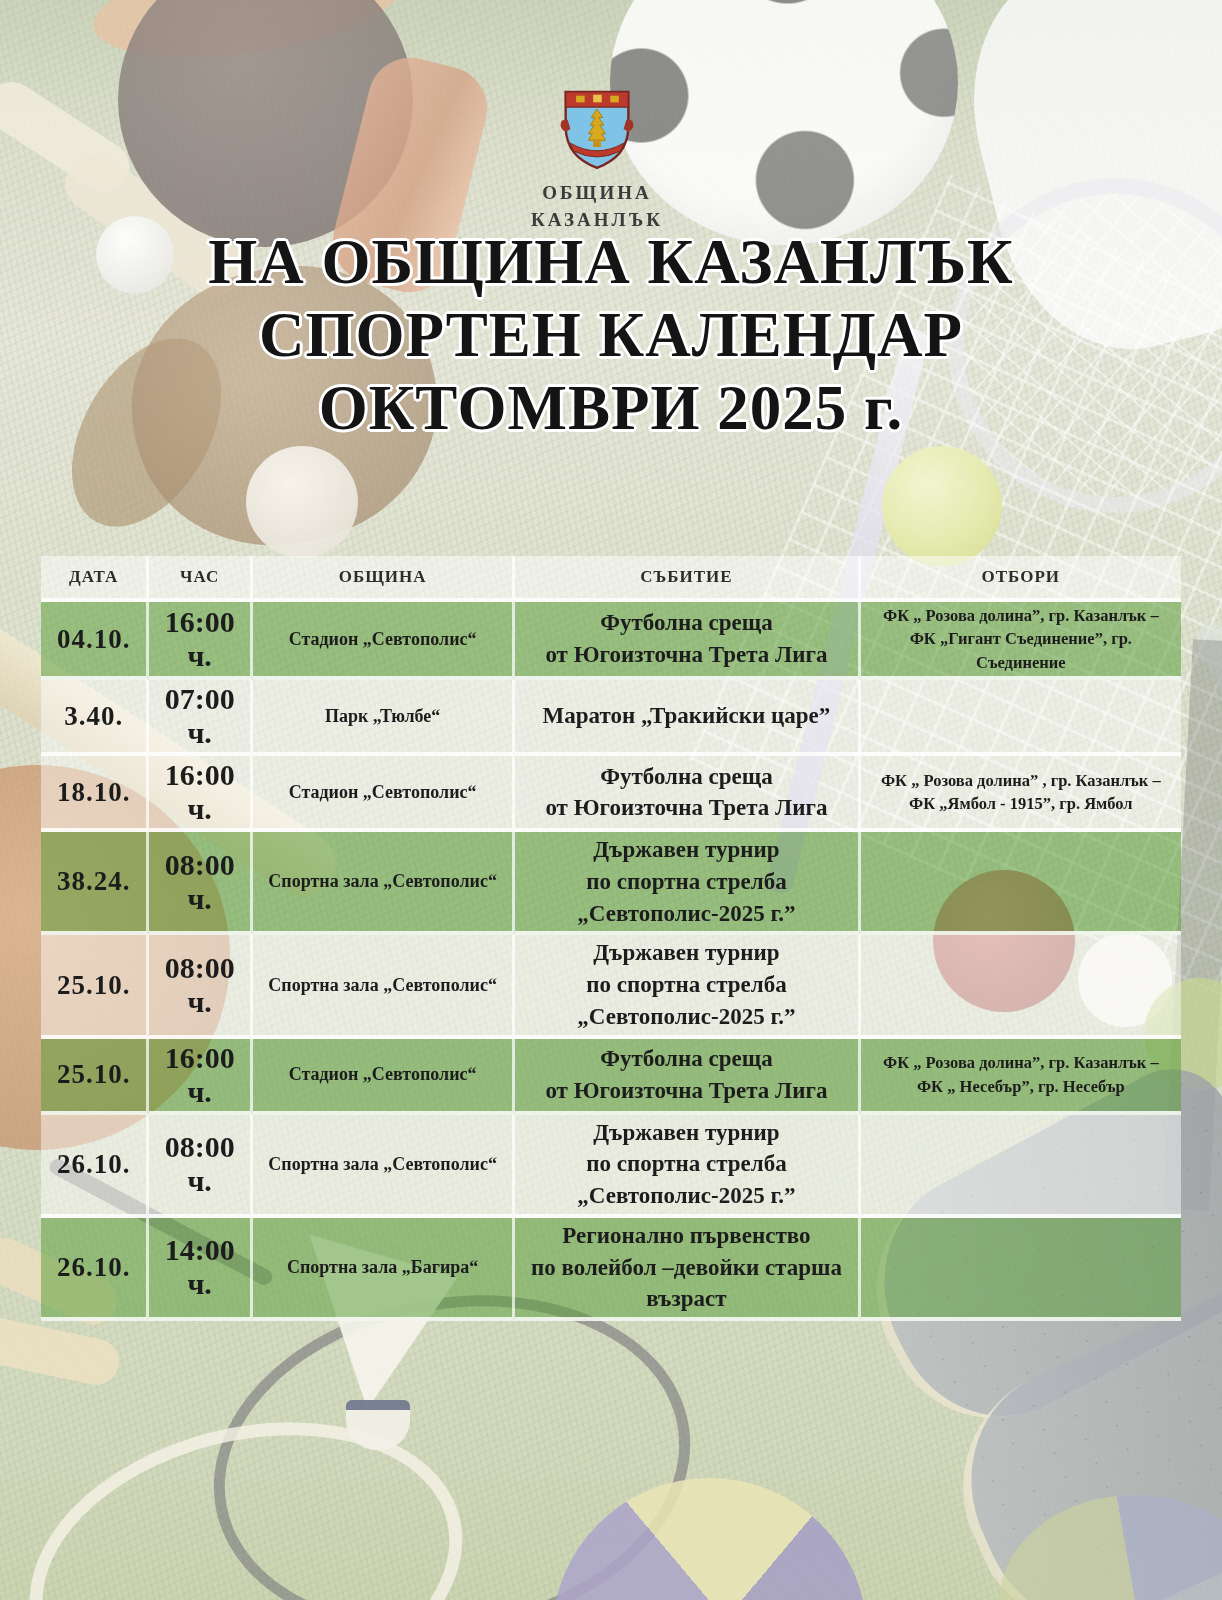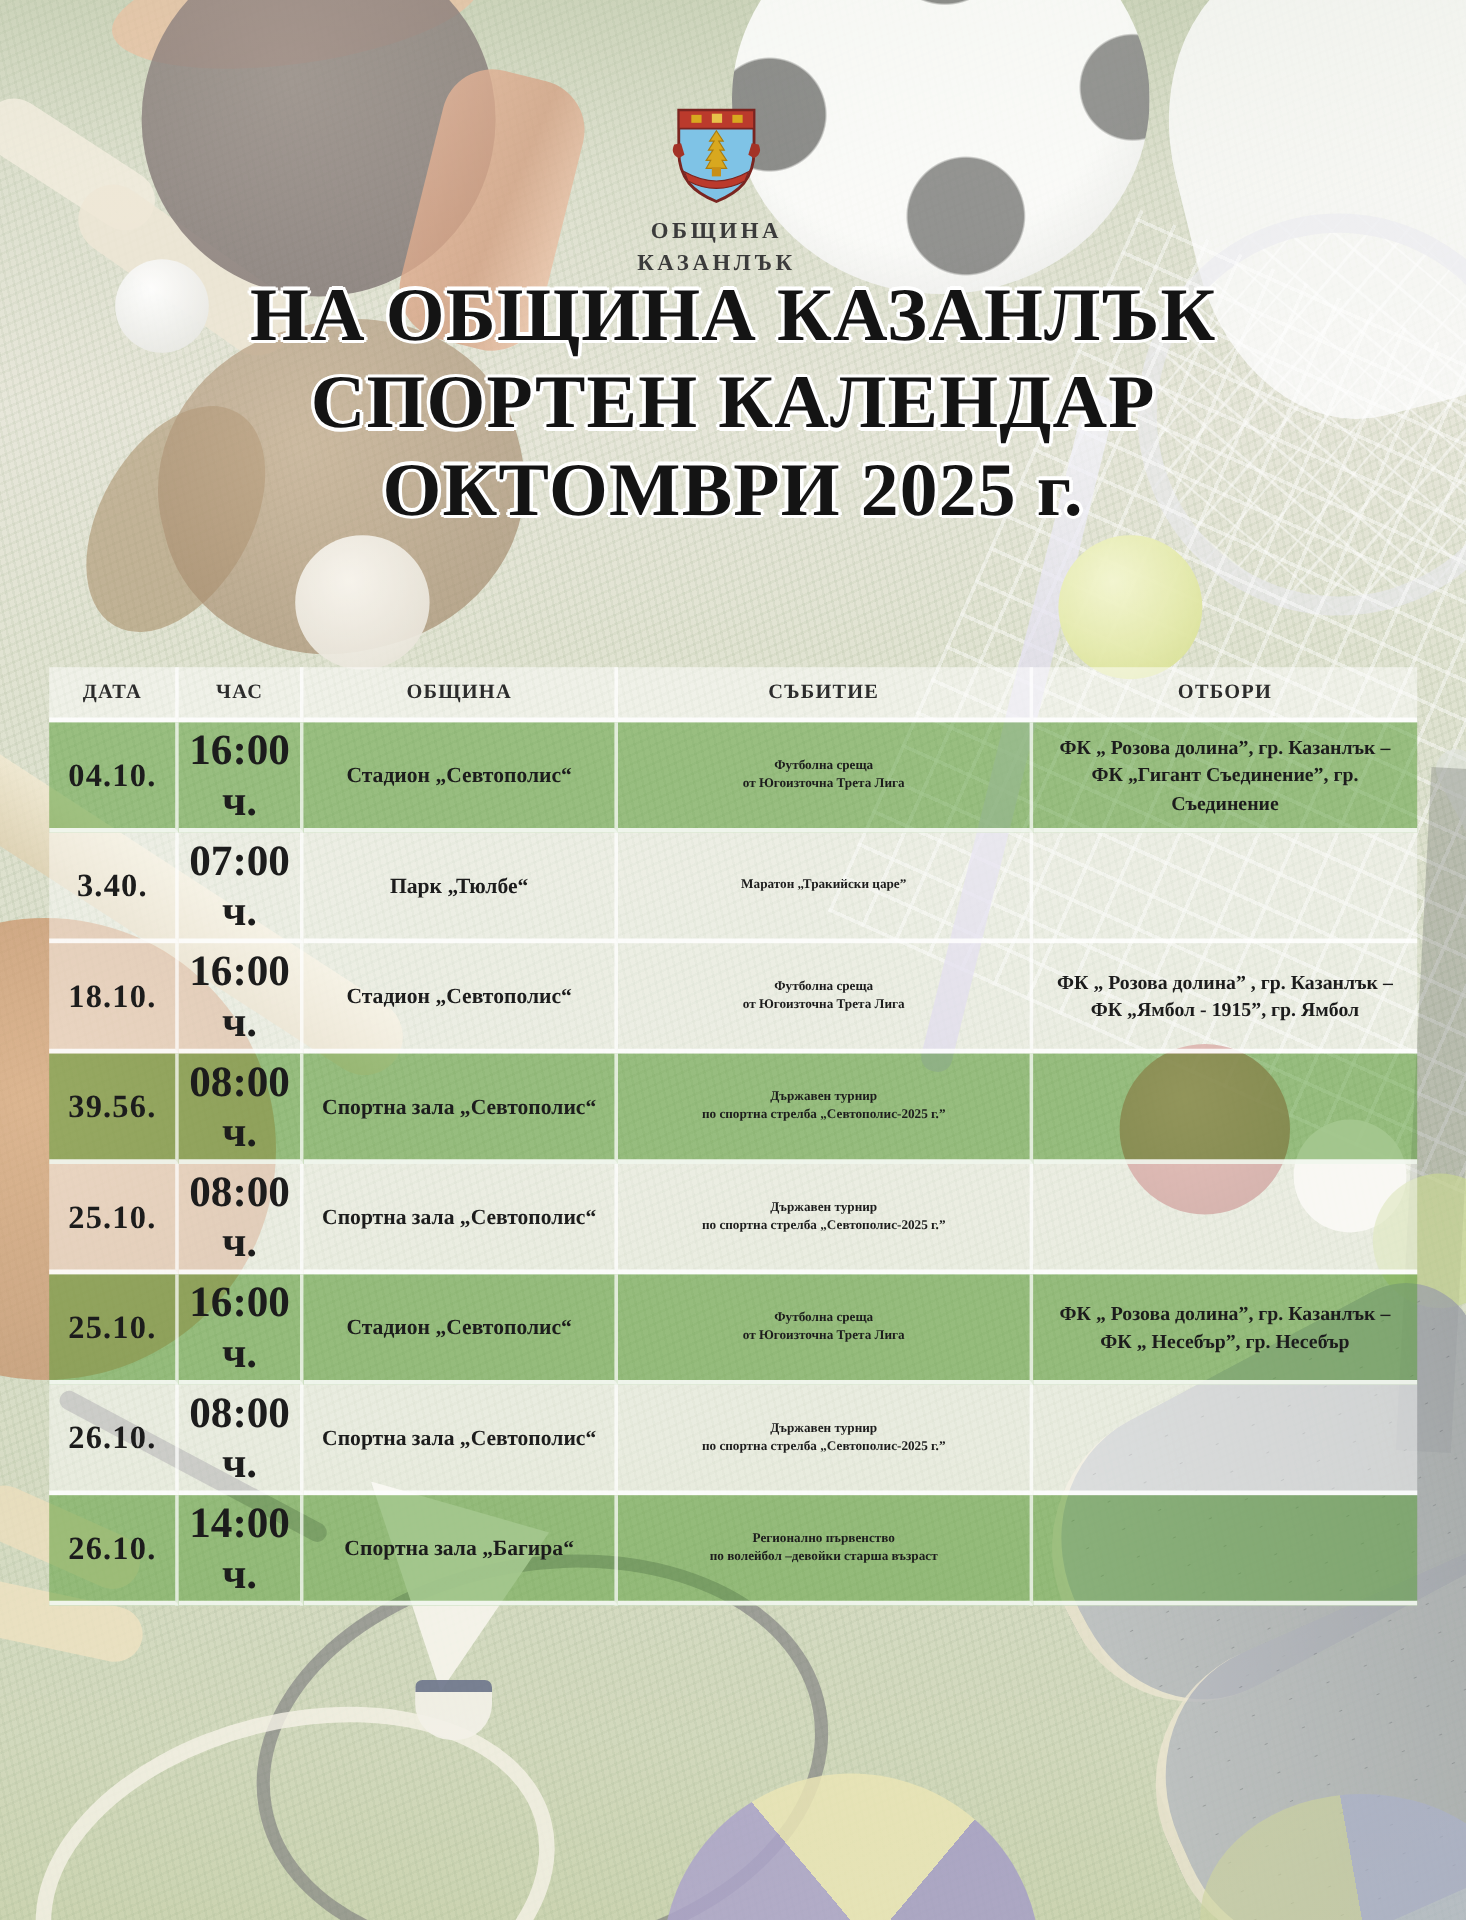--- a/index.html
+++ b/index.html
@@ -146,23 +146,23 @@
   .calendar th:last-child, .calendar td:last-child { border-right:none; }
 
   .calendar thead th { height:46px; background:rgba(255,255,255,.5);
     font-size:17px; font-weight:bold; letter-spacing:1px; color:#2c2c2c; }
 
   .calendar tbody tr { height:70px; }
   .calendar tbody tr.green td { background:rgba(88,158,56,.52); }
   .calendar tbody tr.light td { background:rgba(255,255,255,.45); }
 
   .cell-date  { font-size:27px; font-weight:bold; letter-spacing:1px; }
-  .cell-time  { font-size:36px; font-weight:bold; }
+  .cell-time  { font-size:30px; font-weight:bold; }
   .cell-venue { font-size:18px; font-weight:bold; }
-  .cell-event { font-size:11px; font-weight:bold; white-space:pre-line; line-height:1.38; }
+  .cell-event { font-size:23px; font-weight:bold; white-space:pre-line; line-height:1.38; }
   .cell-teams { font-size:16.5px; font-weight:bold; white-space:pre-line; line-height:1.42; }
 </style>
 </head>
 <body>
 
 <div class="poster">
 
   <div class="bg">
     <div class="orange-arc"></div>
     <div class="paddle-handle2"></div>
@@ -263,21 +263,21 @@
         <tr class="light">
           <td class="cell-date">18.10.</td>
           <td class="cell-time">16:00 ч.</td>
           <td class="cell-venue">Стадион „Севтополис“</td>
           <td class="cell-event">Футболна среща
 от Югоизточна Трета Лига</td>
           <td class="cell-teams">ФК „ Розова долина” , гр. Казанлък –
 ФК „Ямбол - 1915”, гр. Ямбол</td>
         </tr>
         <tr class="green">
-          <td class="cell-date">39.56.</td>
+          <td class="cell-date">38.24.</td>
           <td class="cell-time">08:00 ч.</td>
           <td class="cell-venue">Спортна зала „Севтополис“</td>
           <td class="cell-event">Държавен турнир
 по спортна стрелба „Севтополис-2025 г.”</td>
           <td class="cell-teams"></td>
         </tr>
         <tr class="light">
           <td class="cell-date">25.10.</td>
           <td class="cell-time">08:00 ч.</td>
           <td class="cell-venue">Спортна зала „Севтополис“</td>

